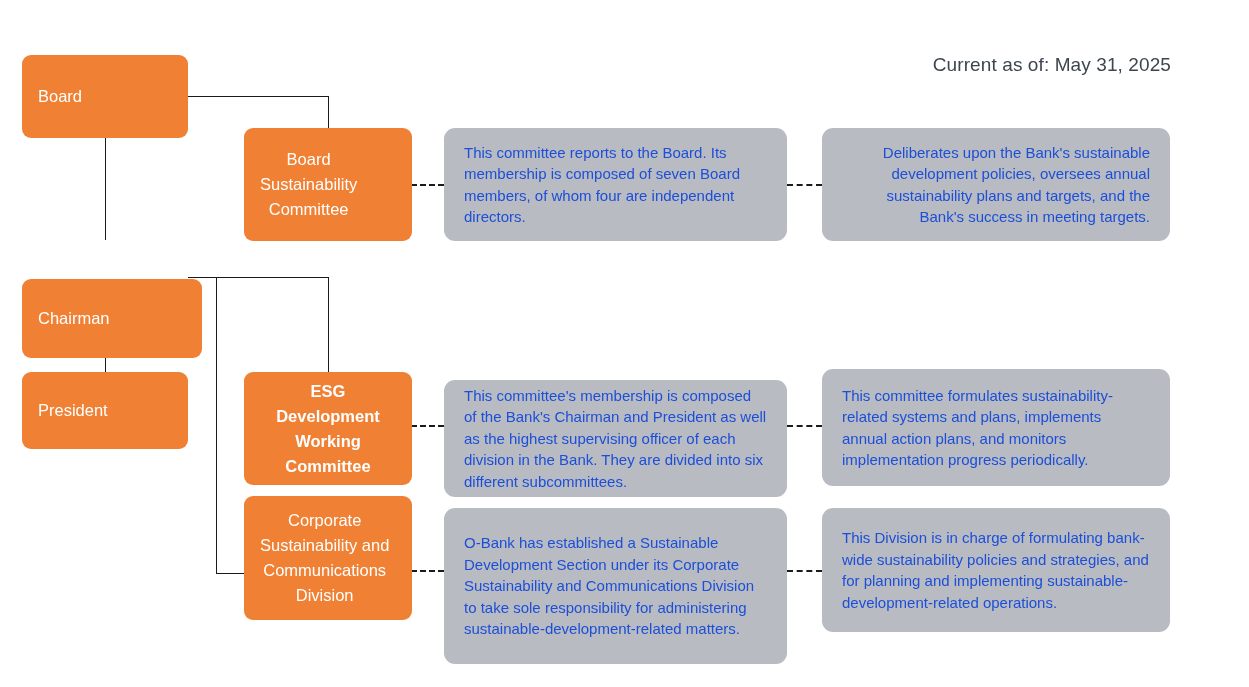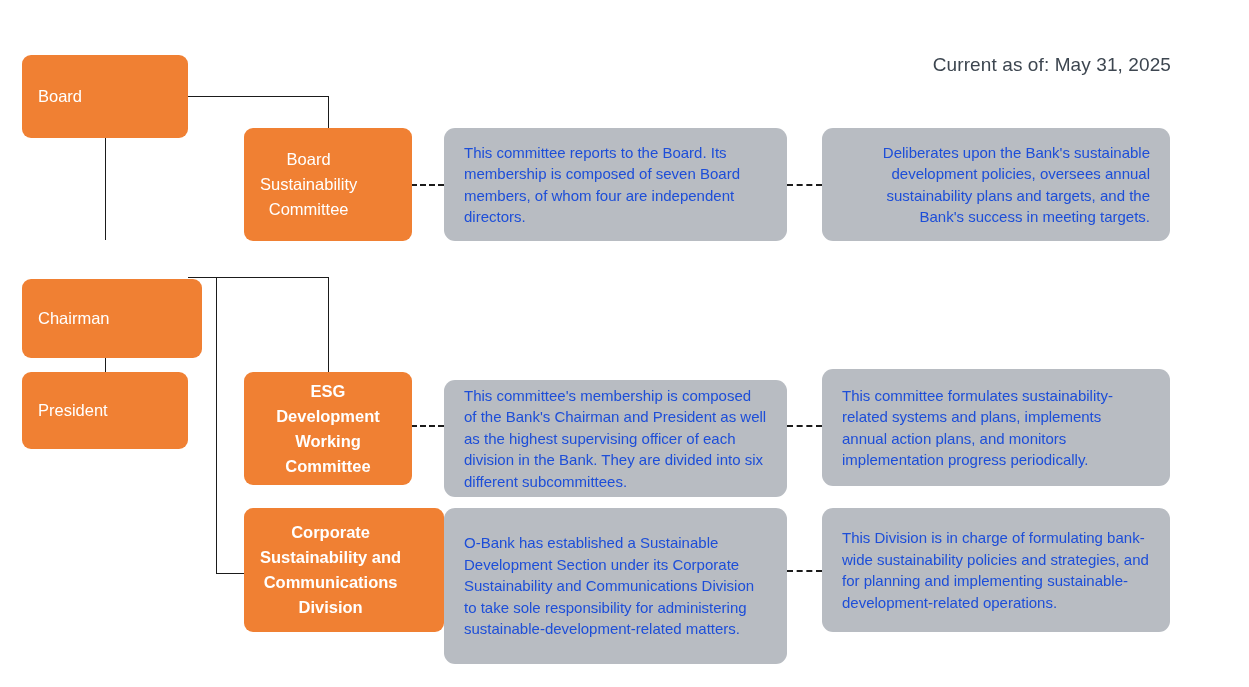--- a/index.html
+++ b/index.html
@@ -114,21 +114,21 @@
 Sustainability
 Committee</span>
   </div>
 
   <div class="node" style="left:244px; top:372px; width:168px; height:113px;font-weight:bold;">
     <span style="white-space:pre-line;">ESG Development
 Working
 Committee</span>
   </div>
 
-  <div class="node" style="left:244px; top:508px; width:200px; height:124px;font-weight:bold;">
+  <div class="node" style="left:244px; top:496px; width:168px; height:124px;">
     <span style="white-space:pre-line;">Corporate
 Sustainability and
 Communications
 Division</span>
   </div>
 
   <div class="desc" style="left:444px; top:128px; width:343px; height:113px;">
     <span>This committee reports to the Board. Its membership is composed of seven Board members, of whom four are independent directors.</span>
   </div>
 

